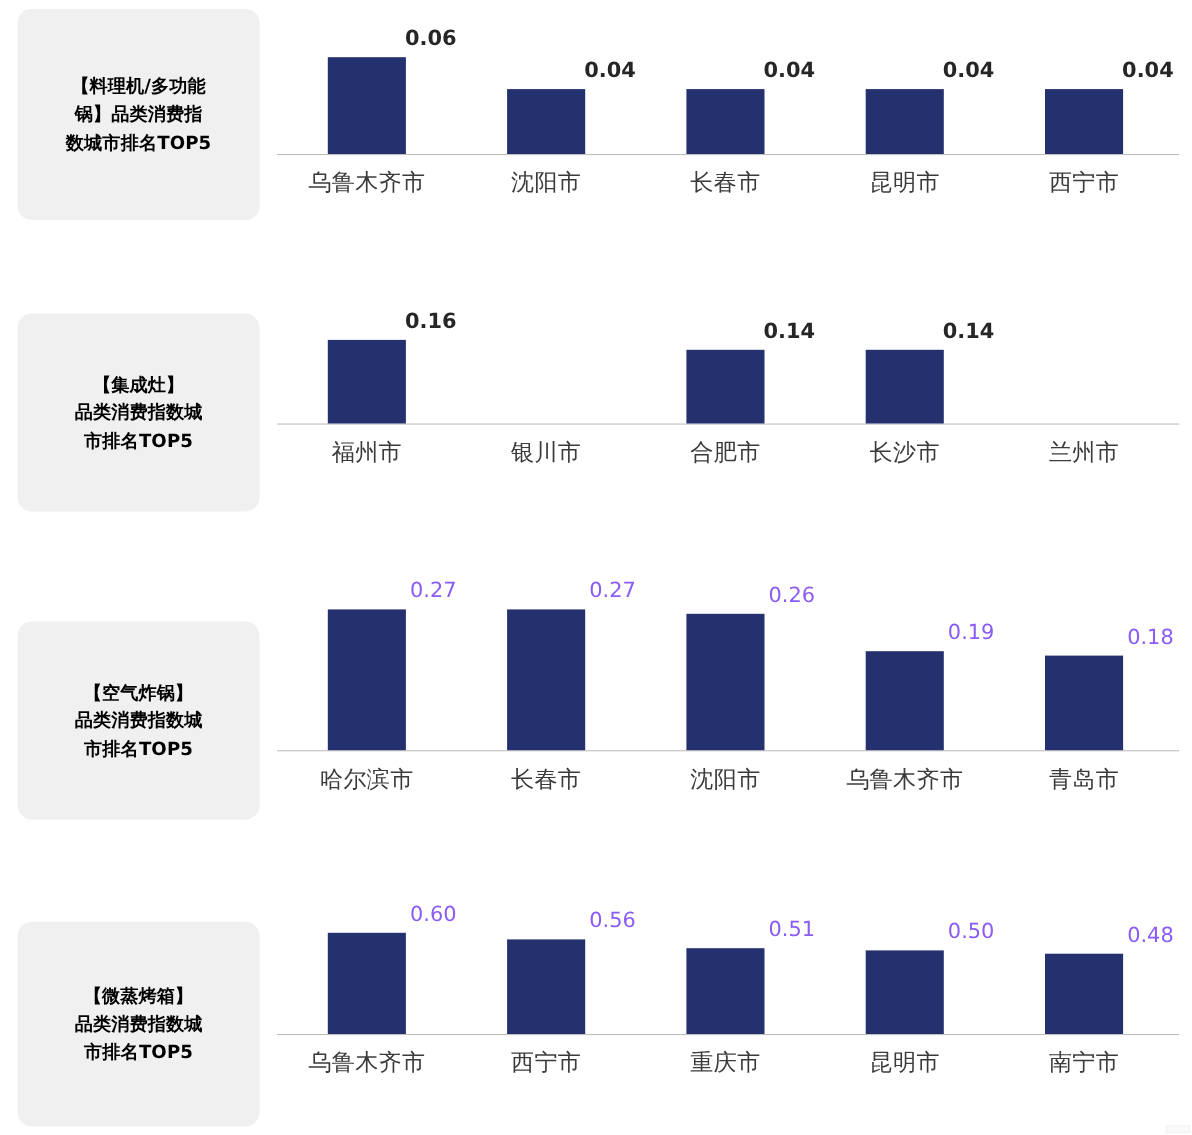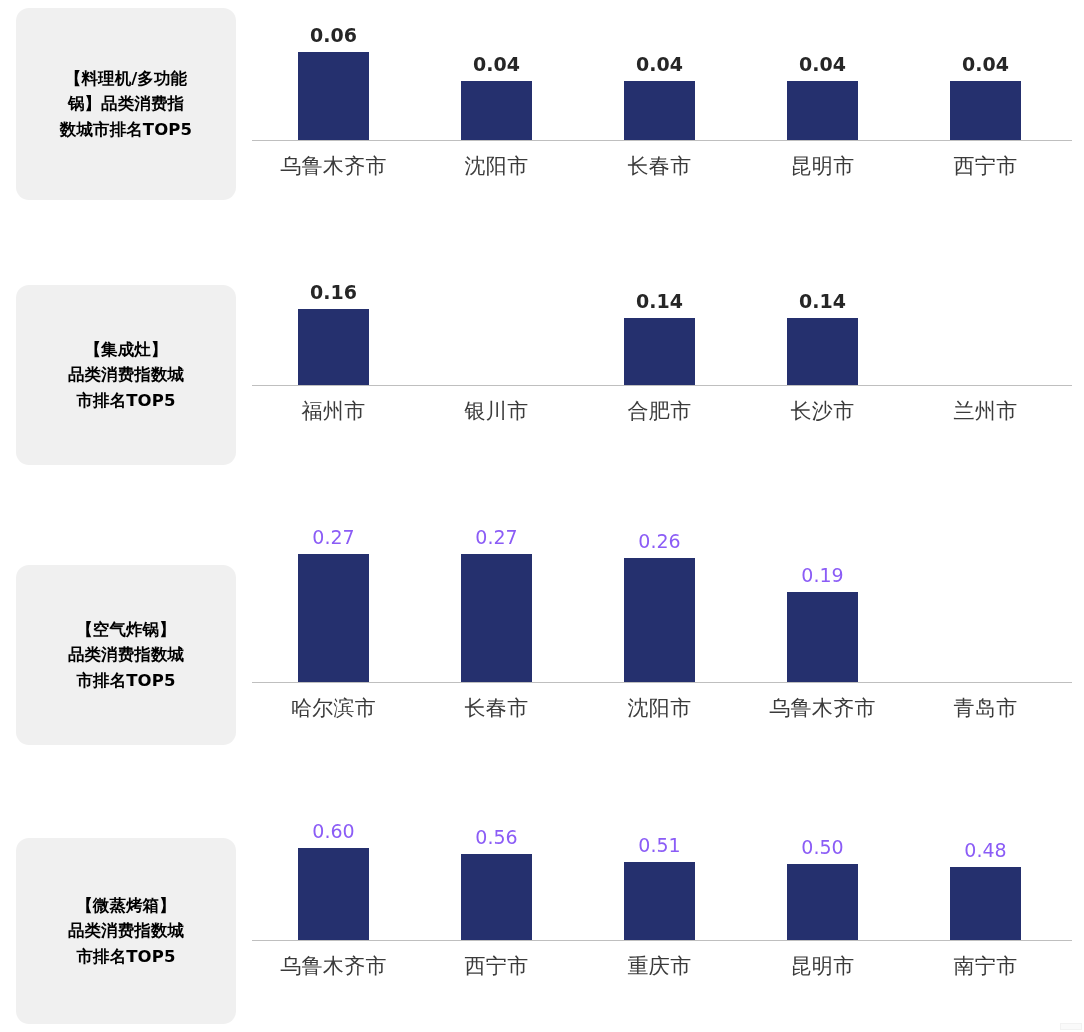--- a/index.html
+++ b/index.html
@@ -75,21 +75,21 @@
     position: absolute;
     bottom: 0;
     left: 46px;
     width: 71px;
     background: #25306E;
   }
   .bar-value {
     position: absolute;
     left: 0;
     width: 163px;
-    text-align: center;
+    text-align: right;
     font-family: "DejaVu Sans", "Liberation Sans", sans-serif;
     font-size: 19px;
     color: #262626;
     white-space: nowrap;
   }
   .bar-value.bold { font-weight: 700; }
   .bar-value.light { font-weight: 400; color: #8b5cf6; }
 
   .cat-label {
     position: absolute;
@@ -196,20 +196,24 @@
           <div class="bar-value light" style="bottom: 134px;">0.27</div>
         </div>
         <div class="bar-slot" style="left: 326px; height: 152px;">
           <div class="bar-rect" style="height: 124px;"></div>
           <div class="bar-value light" style="bottom: 130px;">0.26</div>
         </div>
         <div class="bar-slot" style="left: 489px; height: 152px;">
           <div class="bar-rect" style="height: 90px;"></div>
           <div class="bar-value light" style="bottom: 96px;">0.19</div>
         </div>
+        <div class="bar-slot" style="left: 652px; height: 152px;">
+          <div class="bar-rect" style="height: 86px;"></div>
+          <div class="bar-value light" style="bottom: 92px;">0.18</div>
+        </div>
       </div>
       <div class="cat-label" style="left: 252px; top: 694px;">哈尔滨市</div>
       <div class="cat-label" style="left: 415px; top: 694px;">长春市</div>
       <div class="cat-label" style="left: 578px; top: 694px;">沈阳市</div>
       <div class="cat-label" style="left: 741px; top: 694px;">乌鲁木齐市</div>
       <div class="cat-label" style="left: 904px; top: 694px;">青岛市</div>
     </div>
     <div class="chart-row" style="top: 0px; height: 1032px;">
       <div class="title-panel" style="top: 838px; height: 186px;">
         <div class="title-text">【微蒸烤箱】

